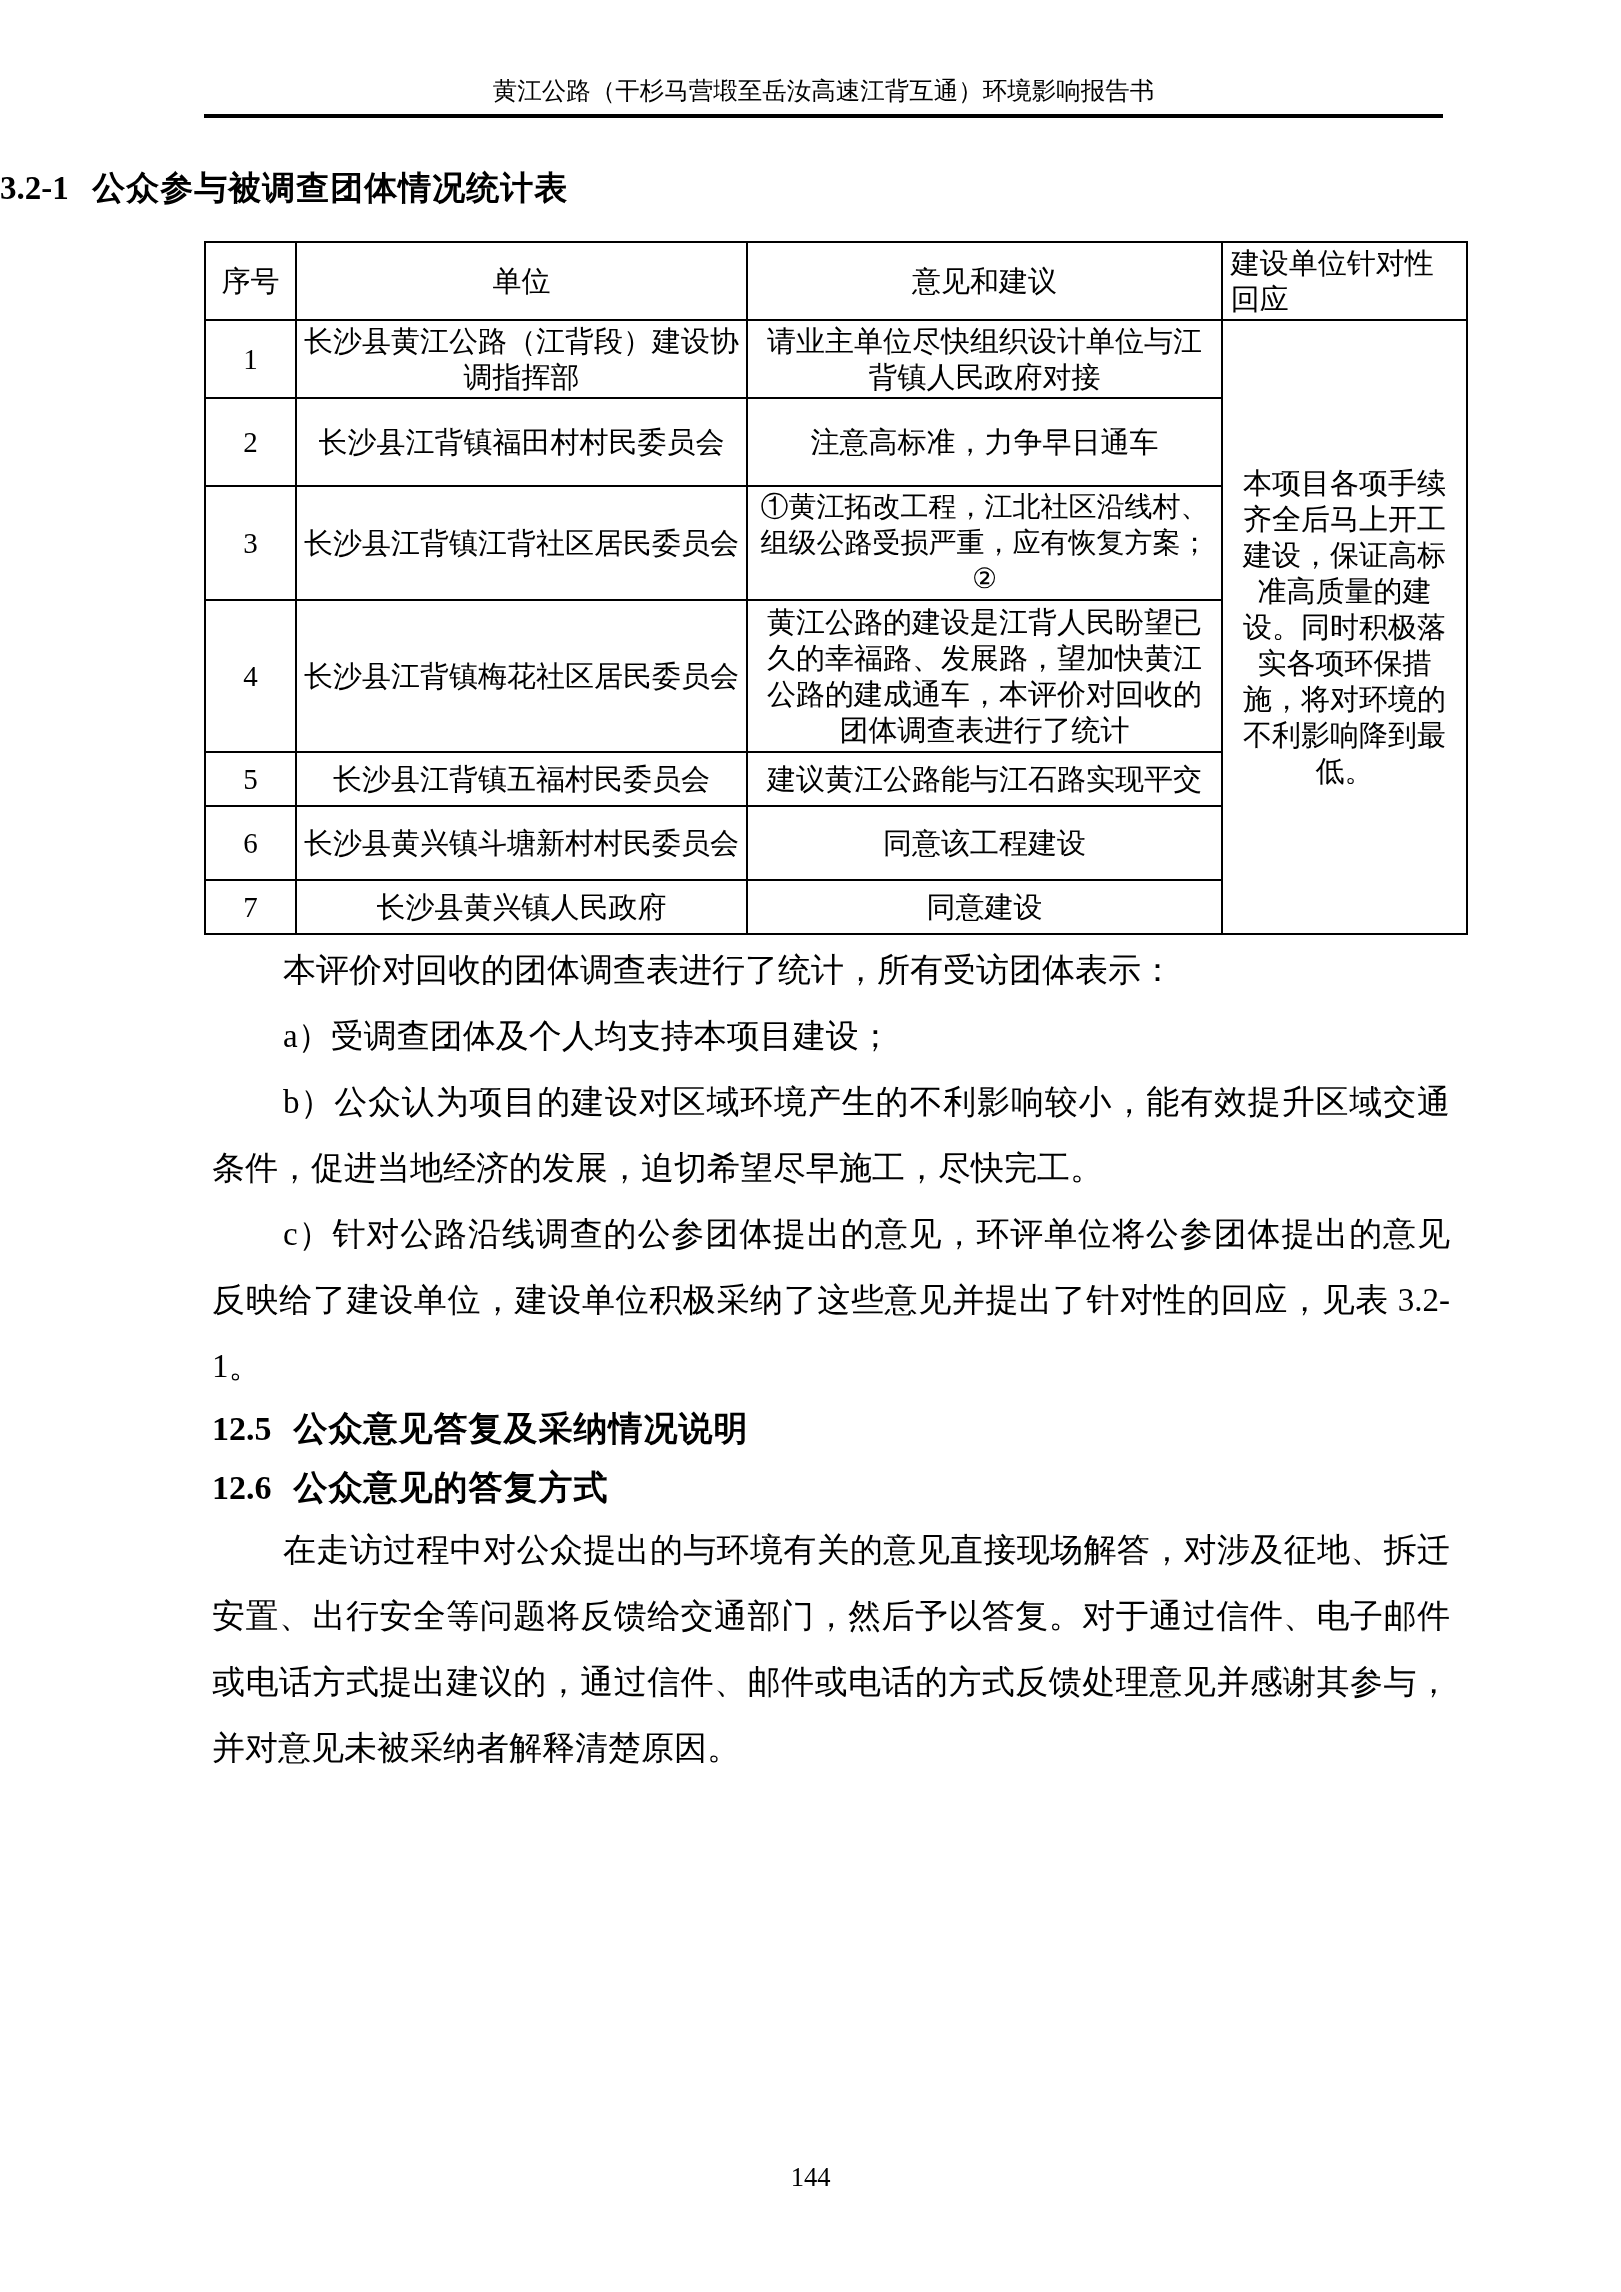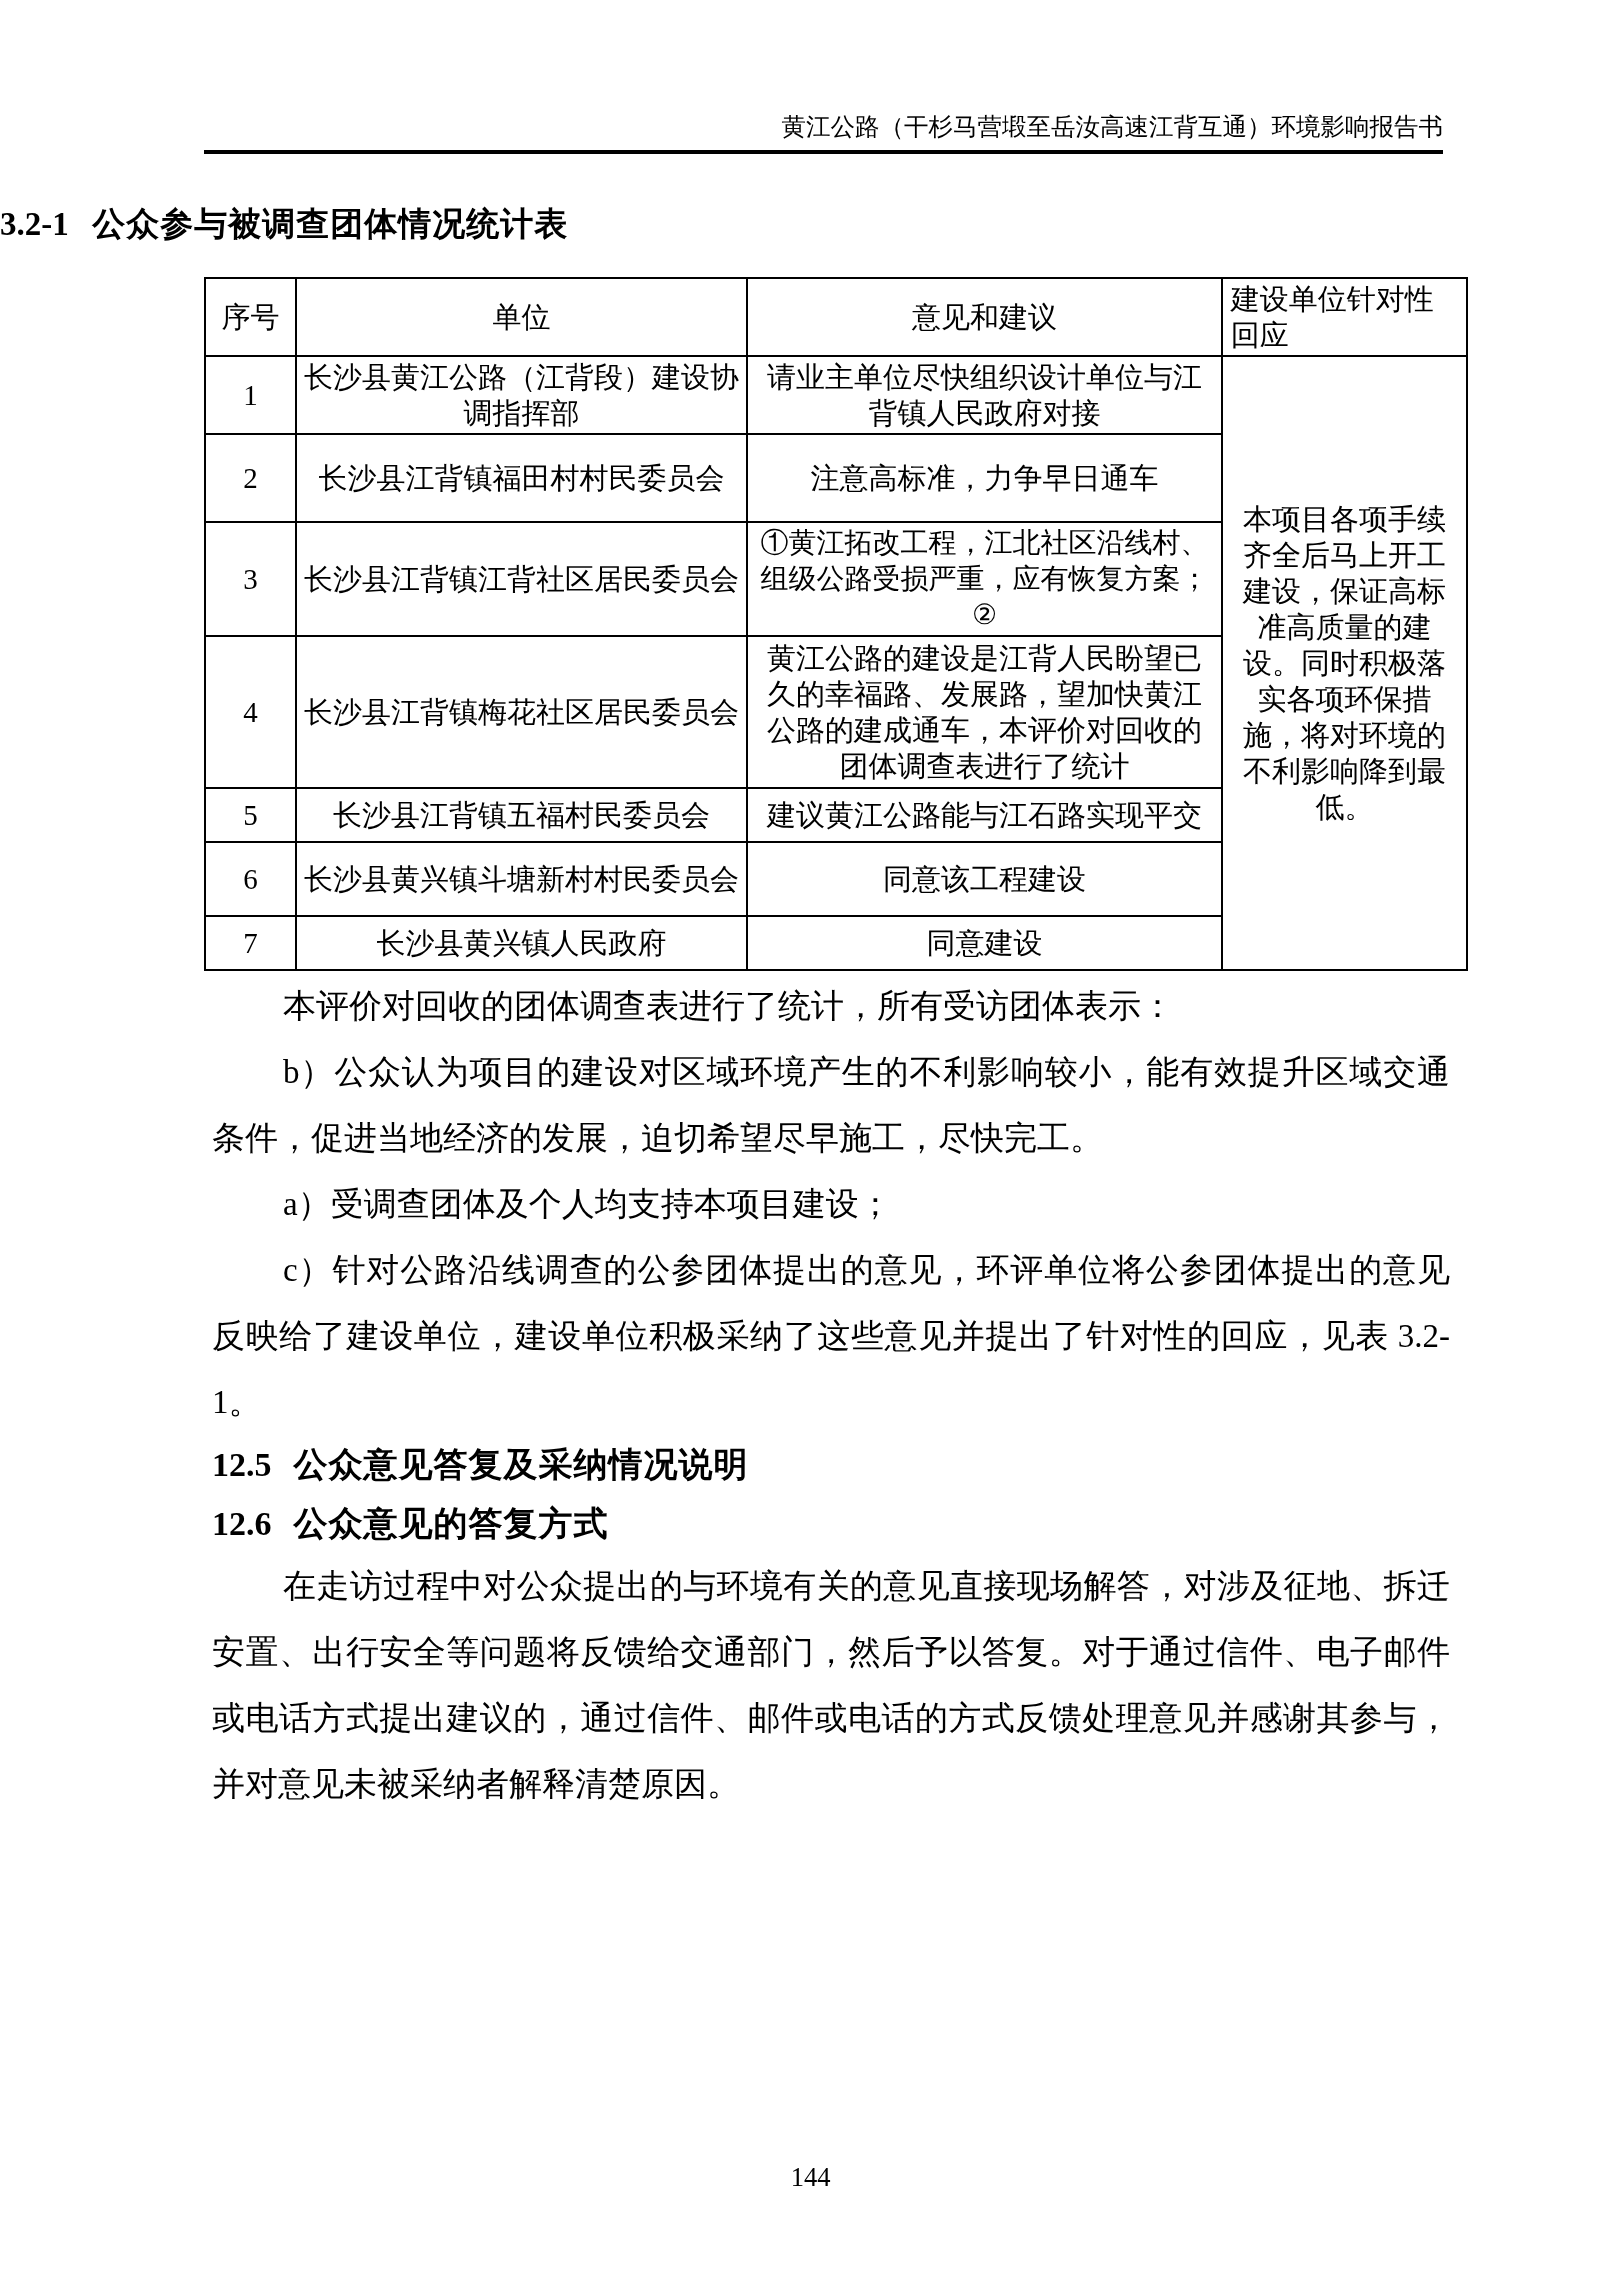--- a/index.html
+++ b/index.html
@@ -8,22 +8,22 @@
     height: 2293px;
     background: #ffffff;
     color: #000000;
     position: relative;
     font-family: "Liberation Serif", "DejaVu Serif", serif;
     overflow: hidden;
   }
 
   
   .page-header {
-    padding: 110px 178px 0 204px;
-    text-align: right;
+    padding: 74px 178px 0 204px;
+    text-align: center;
     font-size: 24.5px;
     line-height: 33px;
   }
   .header-rule {
     height: 3.9px;
     background: #000;
     margin: 6.9px 178px 0 204px;
   }
 
   
@@ -204,22 +204,22 @@
     <tr>
       <td>7</td>
       <td>长沙县黄兴镇人民政府</td>
       <td>同意建设</td>
     </tr>
   </tbody>
 </table>
 
 <div class="body-text">
   <p>本评价对回收的团体调查表进行了统计，所有受访团体表示：</p>
+  <p>a）受调查团体及个人均支持本项目建设；</p>
   <p>b）公众认为项目的建设对区域环境产生的不利影响较小，能有效提升区域交通条件，促进当地经济的发展，迫切希望尽早施工，尽快完工。</p>
-  <p>a）受调查团体及个人均支持本项目建设；</p>
   <p>c）针对公路沿线调查的公参团体提出的意见，环评单位将公参团体提出的意见反映给了建设单位，建设单位积极采纳了这些意见并提出了针对性的回应，见表 3.2-1。</p>
 
   <h2 class="section-heading">
     <span class="heading-number">12.5</span><span class="heading-text">公众意见答复及采纳情况说明</span>
   </h2>
 
   <h2 class="section-heading">
     <span class="heading-number">12.6</span><span class="heading-text">公众意见的答复方式</span>
   </h2>
 

